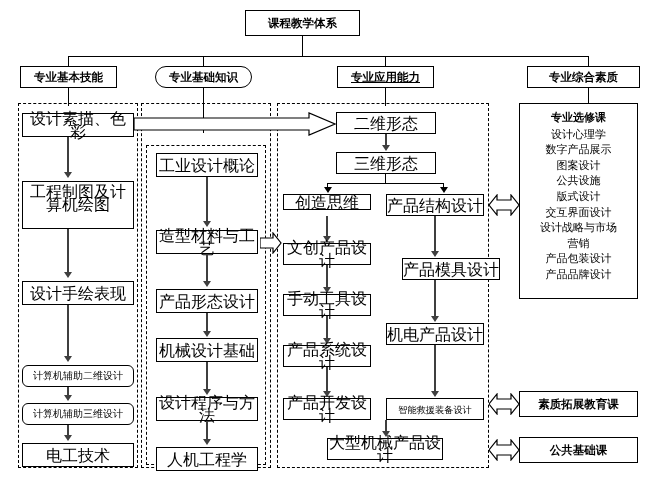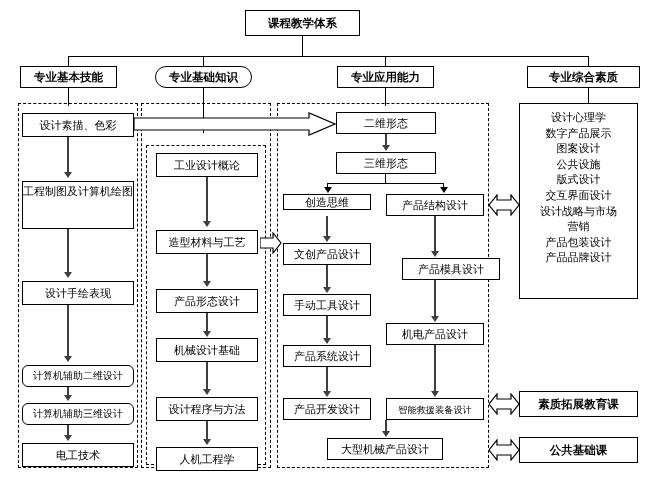--- a/index.html
+++ b/index.html
@@ -16,21 +16,21 @@
   
   .box{
     position:absolute;
     box-sizing:border-box;
     border:1px solid #000;
     background:#fff;
     display:flex;
     align-items:center;
     justify-content:center;
     text-align:center;
-    font-size:11px;
+    font-size:16px;
     line-height:13px;
     color:#000;
     letter-spacing:0px;
   }
   .box.bold{font-weight:bold;font-size:11.5px;}
   .box.small{font-size:10px;line-height:12px;border-radius:6px;}
   .box.tiny{font-size:9.2px;line-height:11px;}
   .box.wrap{display:block;padding-top:3px;}
 
   
@@ -86,21 +86,21 @@
 
   <div class="ln lnh" style="left:68px;top:56px;width:520px;"></div>
 
   <div class="ln lnv" style="left:68px;top:56px;height:10px;"></div>
   <div class="ln lnv" style="left:203px;top:56px;height:10px;"></div>
   <div class="ln lnv" style="left:385px;top:56px;height:10px;"></div>
   <div class="ln lnv" style="left:588px;top:56px;height:10px;"></div>
 
   <div class="box bold" style="left:20px;top:66px;width:97px;height:22px;">专业基本技能</div>
   <div class="box bold" style="left:155px;top:66px;width:97px;height:22px;border-radius:11px;">专业基础知识</div>
-  <div class="box bold" style="left:337px;top:66px;width:97px;height:22px;">专业应用能力</div>
+  <div class="box bold" style="left:337px;top:66px;width:97px;height:22px;text-decoration:underline;">专业应用能力</div>
   <div class="box bold" style="left:527px;top:66px;width:113px;height:22px;">专业综合素质</div>
 
   <div class="ln lnv" style="left:68px;top:88px;height:18px;"></div>
   <div class="ln lnv" style="left:203px;top:88px;height:45px;"></div>
   <div class="ln lnv" style="left:385px;top:88px;height:18px;"></div>
   <div class="ln lnv" style="left:588px;top:88px;height:15px;"></div>
 
   <div class="dashed" style="left:18px;top:103px;width:120px;height:365px;"></div>
   <div class="dashed" style="left:141px;top:103px;width:130px;height:365px;"></div>
   <div class="dashed" style="left:146px;top:145px;width:120px;height:320px;"></div>
@@ -211,20 +211,21 @@
   <div class="arrowhead" style="left:431px;top:391px;"></div>
 
   <div class="box tiny" style="left:386px;top:398px;width:98px;height:22px;">智能救援装备设计</div>
 
   <div class="flow" style="left:385px;top:420px;height:13px;"></div>
   <div class="arrowhead" style="left:382px;top:431px;"></div>
 
   <div class="box" style="left:327px;top:438px;width:116px;height:22px;">大型机械产品设计</div>
 
   <div class="listbox" style="left:519px;top:103px;width:119px;height:196px;">
+    <div class="hd">专业选修课</div>
     <div>设计心理学</div>
     <div>数字产品展示</div>
     <div>图案设计</div>
     <div>公共设施</div>
     <div>版式设计</div>
     <div>交互界面设计</div>
     <div>设计战略与市场</div>
     <div>营销</div>
     <div>产品包装设计</div>
     <div>产品品牌设计</div>

